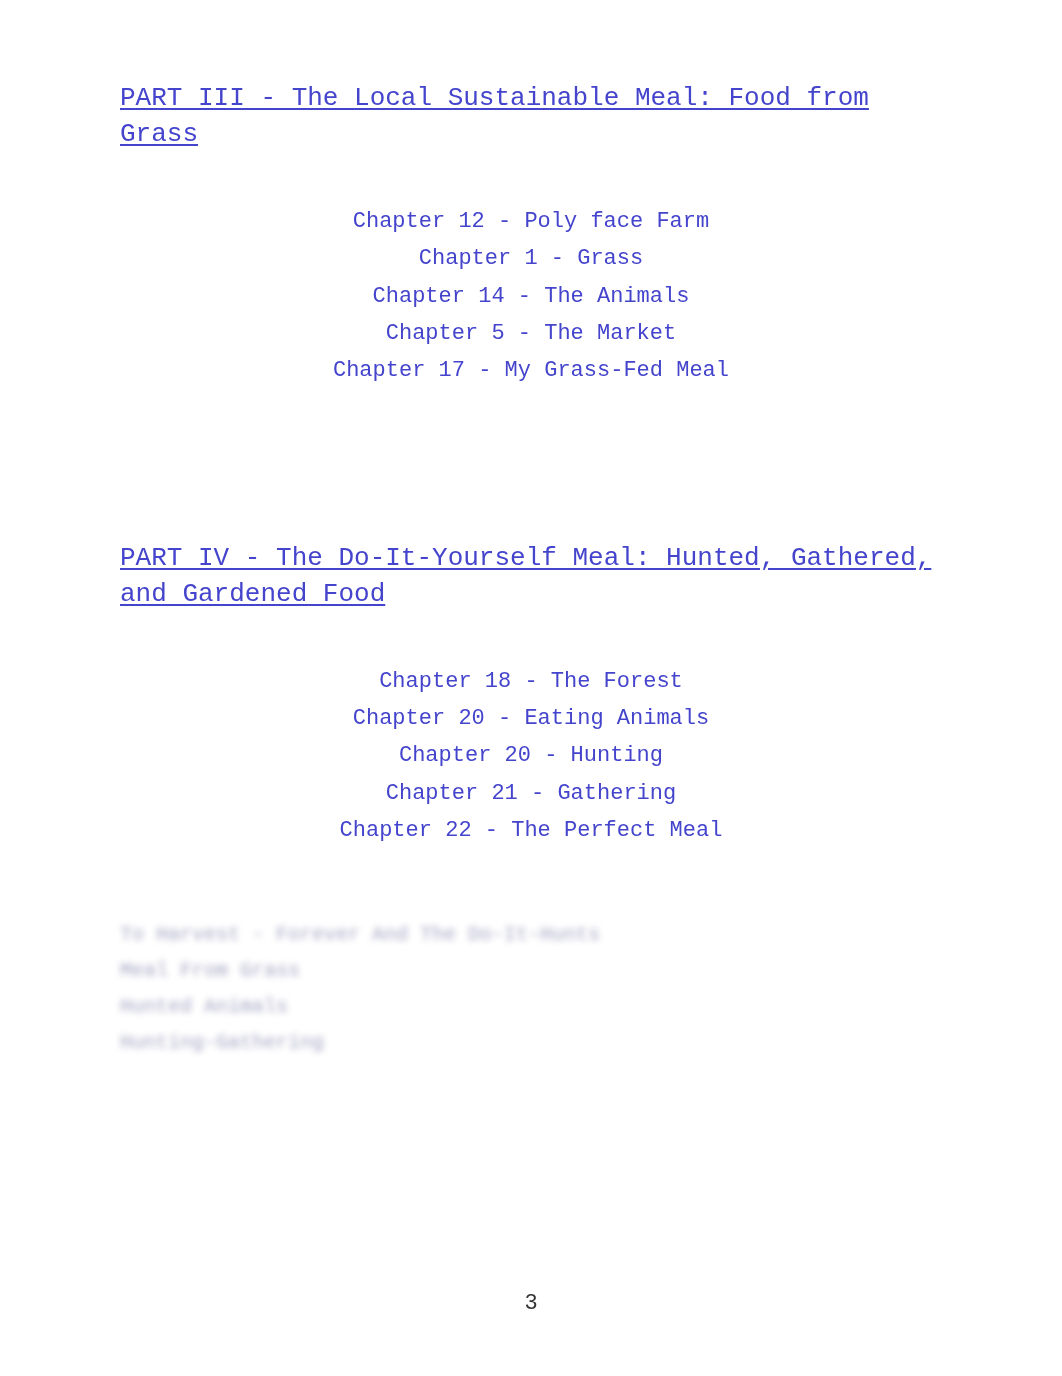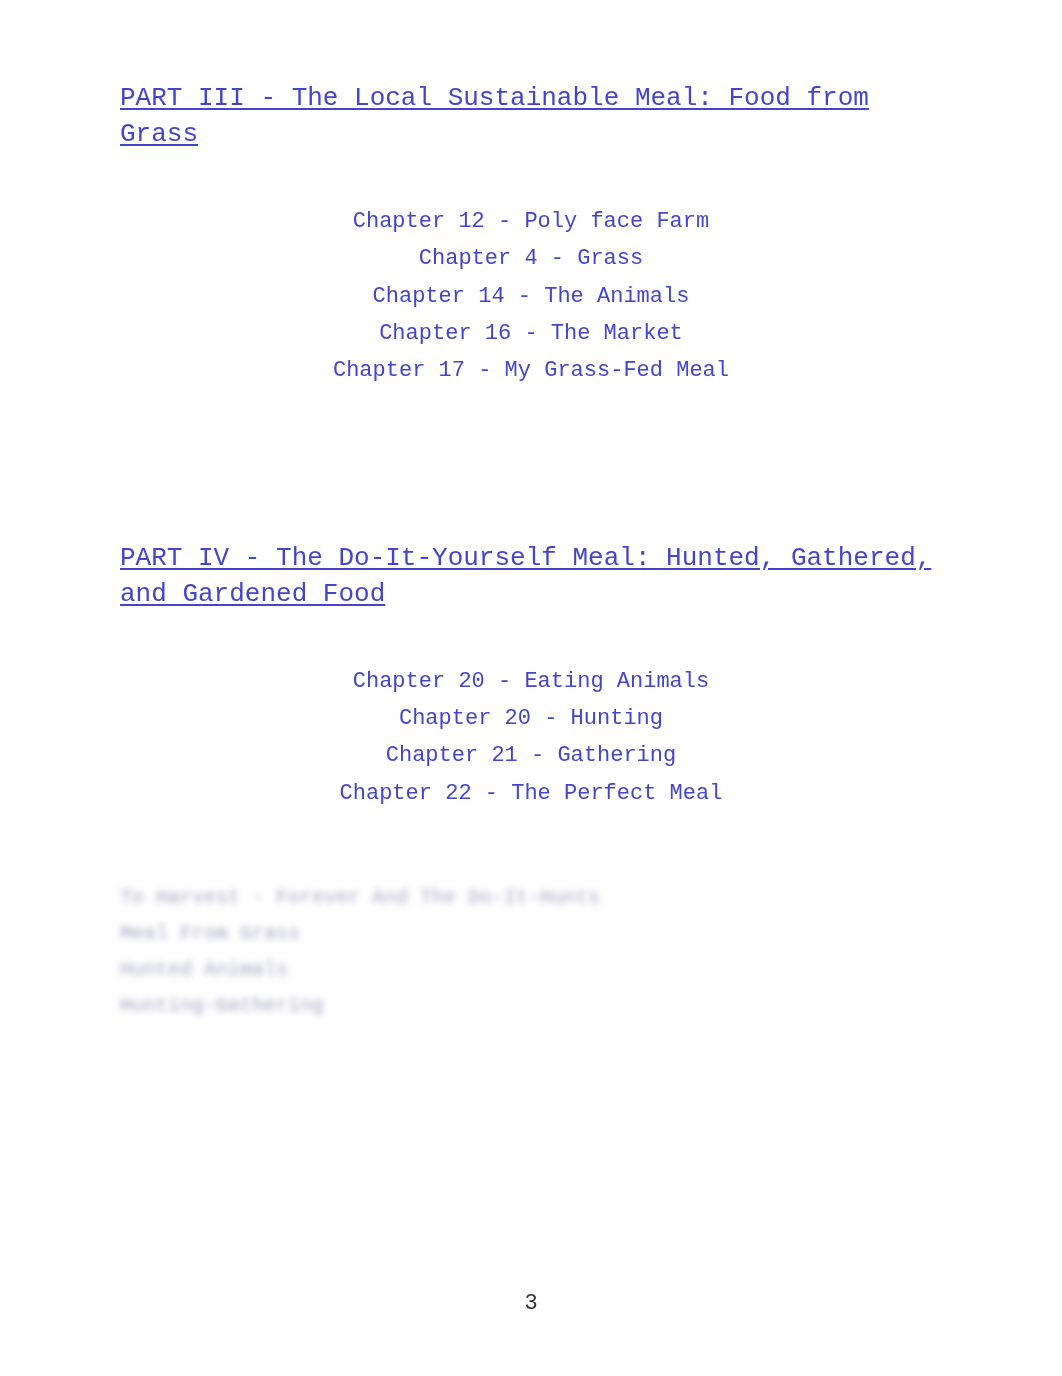--- a/index.html
+++ b/index.html
@@ -79,33 +79,34 @@
 </head>
 <body>
 
 <div class="page-container">
 
   <div>
     <div class="part-title">PART III - The Local Sustainable Meal: Food from Grass</div>
 
     <div class="chapter-list">
       <div class="chapter-item">Chapter 12 - Poly face Farm</div>
-      <div class="chapter-item">Chapter 4 - Grass</div>
+      <div class="chapter-item">Chapter 1 - Grass</div>
       <div class="chapter-item">Chapter 14 - The Animals</div>
-      <div class="chapter-item">Chapter 16 - The Market</div>
+      <div class="chapter-item">Chapter 5 - The Market</div>
       <div class="chapter-item">Chapter 17 - My Grass-Fed Meal</div>
     </div>
   </div>
 
   <div class="spacer-large"></div>
 
   <div>
     <div class="part-title">PART IV - The Do-It-Yourself Meal: Hunted, Gathered, and Gardened Food</div>
 
     <div class="chapter-list">
+      <div class="chapter-item">Chapter 18 - The Forest</div>
       <div class="chapter-item">Chapter 20 - Eating Animals</div>
       <div class="chapter-item">Chapter 20 - Hunting</div>
       <div class="chapter-item">Chapter 21 - Gathering</div>
       <div class="chapter-item">Chapter 22 - The Perfect Meal</div>
     </div>
   </div>
 
   <div class="blurred-section">
     <div class="blurred-line">To Harvest - Forever And The Do-It-Hunts</div>
     <div class="blurred-line">Meal From Grass</div>

